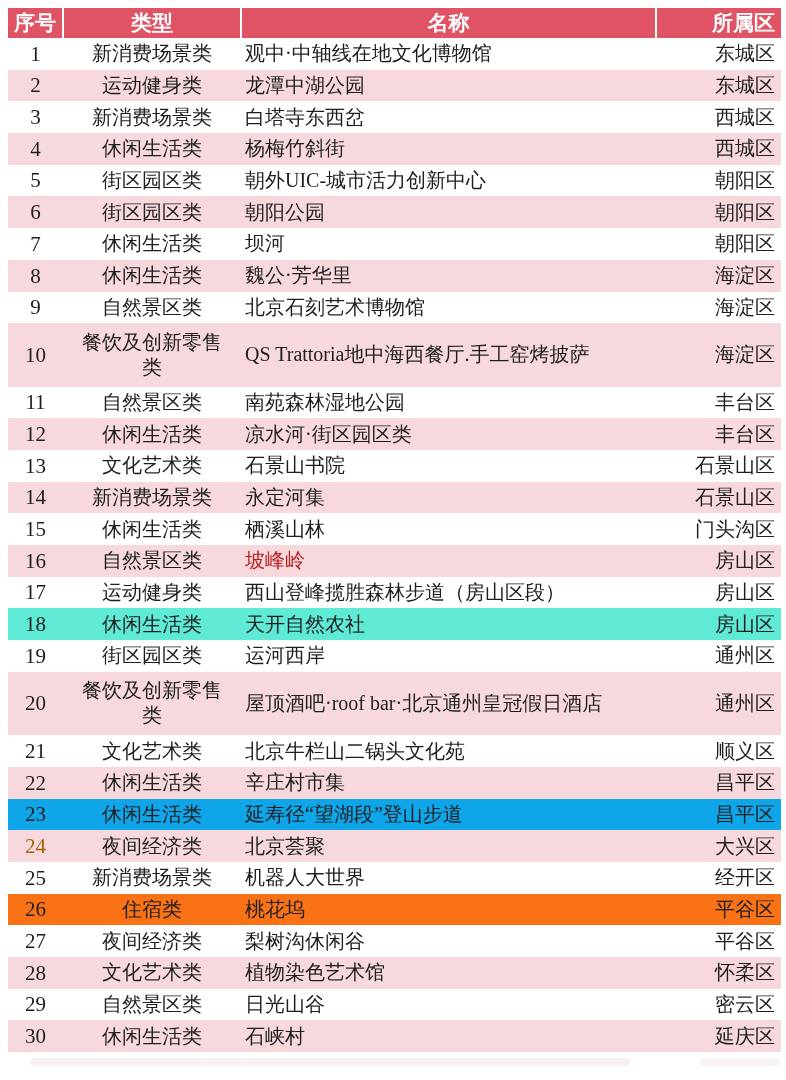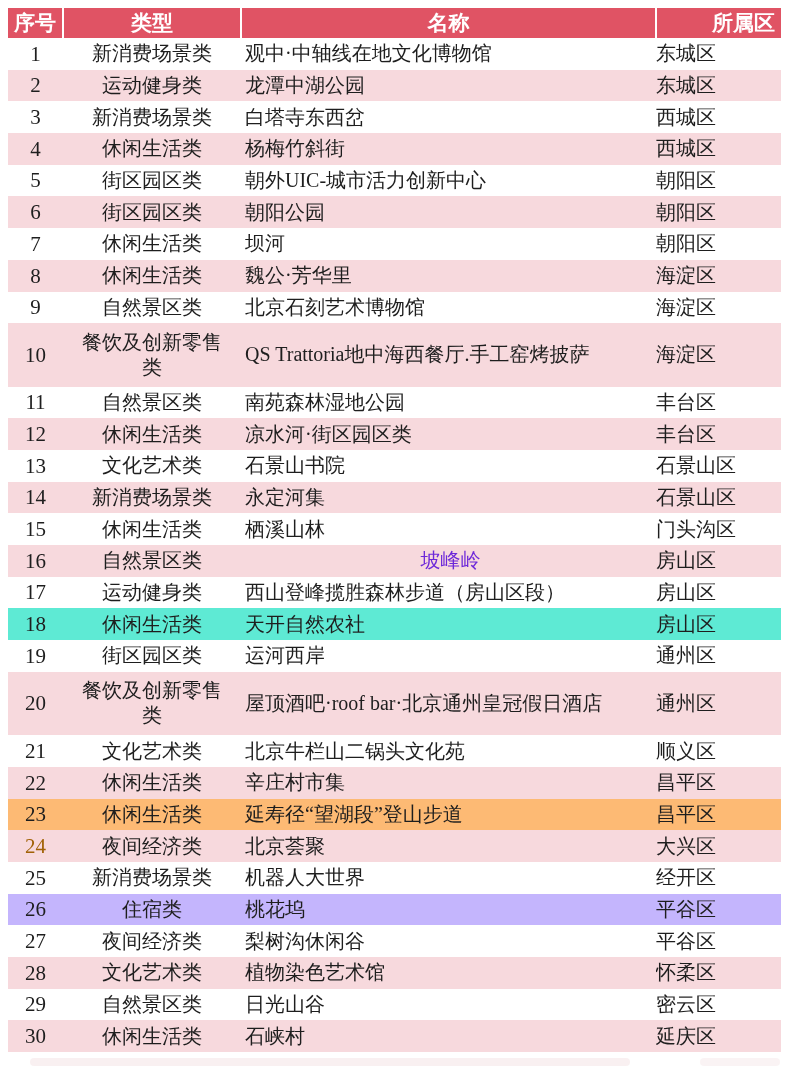--- a/index.html
+++ b/index.html
@@ -42,20 +42,21 @@
     text-align:center;
     padding:0 12px;
     white-space:normal;
   }
   td.cell-name{
     text-align:left;
     padding-left:4px;
     font-family:"Liberation Serif","DejaVu Serif",serif;
   }
   td.cell-district{
+    text-align:right;
     padding-right:6px;
   }
   .next-row-hint{
     position:absolute;
     left:30px;top:1058px;
     width:600px;height:8px;
     border-radius:4px;
     opacity:0.45;
   }
   .next-row-hint2{
@@ -173,21 +174,21 @@
           </tr>
           <tr style="background: rgb(255, 255, 255);">
             <td class="cell-index" style="color: rgb(30, 30, 30);">15</td>
             <td class="cell-type" style="color: rgb(30, 30, 30);">休闲生活类</td>
             <td class="cell-name" style="color: rgb(30, 30, 30);">栖溪山林</td>
             <td class="cell-district" style="color: rgb(30, 30, 30);">门头沟区</td>
           </tr>
           <tr style="background: rgb(247, 217, 221);">
             <td class="cell-index" style="color: rgb(30, 30, 30);">16</td>
             <td class="cell-type" style="color: rgb(30, 30, 30);">自然景区类</td>
-            <td class="cell-name" style="color: #6d28d9; text-align: center;">坡峰岭</td>
+            <td class="cell-name" style="color: #b91c1c;">坡峰岭</td>
             <td class="cell-district" style="color: rgb(30, 30, 30);">房山区</td>
           </tr>
           <tr style="background: rgb(255, 255, 255);">
             <td class="cell-index" style="color: rgb(30, 30, 30);">17</td>
             <td class="cell-type" style="color: rgb(30, 30, 30);">运动健身类</td>
             <td class="cell-name" style="color: rgb(30, 30, 30);">西山登峰揽胜森林步道（房山区段）</td>
             <td class="cell-district" style="color: rgb(30, 30, 30);">房山区</td>
           </tr>
           <tr style="background: #5eead4;">
             <td class="cell-index" style="color: rgb(30, 30, 30);">18</td>
@@ -212,39 +213,39 @@
             <td class="cell-type" style="color: rgb(30, 30, 30);">文化艺术类</td>
             <td class="cell-name" style="color: rgb(30, 30, 30);">北京牛栏山二锅头文化苑</td>
             <td class="cell-district" style="color: rgb(30, 30, 30);">顺义区</td>
           </tr>
           <tr style="background: rgb(247, 217, 221);">
             <td class="cell-index" style="color: rgb(30, 30, 30);">22</td>
             <td class="cell-type" style="color: rgb(30, 30, 30);">休闲生活类</td>
             <td class="cell-name" style="color: rgb(30, 30, 30);">辛庄村市集</td>
             <td class="cell-district" style="color: rgb(30, 30, 30);">昌平区</td>
           </tr>
-          <tr style="background: #fdba74;">
+          <tr style="background: #0ea5e9;">
             <td class="cell-index" style="color: rgb(30, 30, 30);">23</td>
             <td class="cell-type" style="color: rgb(30, 30, 30);">休闲生活类</td>
             <td class="cell-name" style="color: rgb(30, 30, 30); margin-top: 20px;">延寿径“望湖段”登山步道</td>
             <td class="cell-district" style="color: rgb(30, 30, 30);">昌平区</td>
           </tr>
           <tr style="background: rgb(247, 217, 221);">
             <td class="cell-index" style="color: #a16207;">24</td>
             <td class="cell-type" style="color: rgb(30, 30, 30);">夜间经济类</td>
             <td class="cell-name" style="color: rgb(30, 30, 30);">北京荟聚</td>
             <td class="cell-district" style="color: rgb(30, 30, 30);">大兴区</td>
           </tr>
           <tr style="background: rgb(255, 255, 255);">
             <td class="cell-index" style="color: rgb(30, 30, 30);">25</td>
             <td class="cell-type" style="color: rgb(30, 30, 30);">新消费场景类</td>
             <td class="cell-name" style="color: rgb(30, 30, 30);">机器人大世界</td>
             <td class="cell-district" style="color: rgb(30, 30, 30);">经开区</td>
           </tr>
-          <tr style="background: #c4b5fd;">
+          <tr style="background: #f97316;">
             <td class="cell-index" style="color: rgb(30, 30, 30);">26</td>
             <td class="cell-type" style="color: rgb(30, 30, 30);">住宿类</td>
             <td class="cell-name" style="color: rgb(30, 30, 30);">桃花坞</td>
             <td class="cell-district" style="color: rgb(30, 30, 30);">平谷区</td>
           </tr>
           <tr style="background: rgb(255, 255, 255);">
             <td class="cell-index" style="color: rgb(30, 30, 30);">27</td>
             <td class="cell-type" style="color: rgb(30, 30, 30);">夜间经济类</td>
             <td class="cell-name" style="color: rgb(30, 30, 30);">梨树沟休闲谷</td>
             <td class="cell-district" style="color: rgb(30, 30, 30);">平谷区</td>

